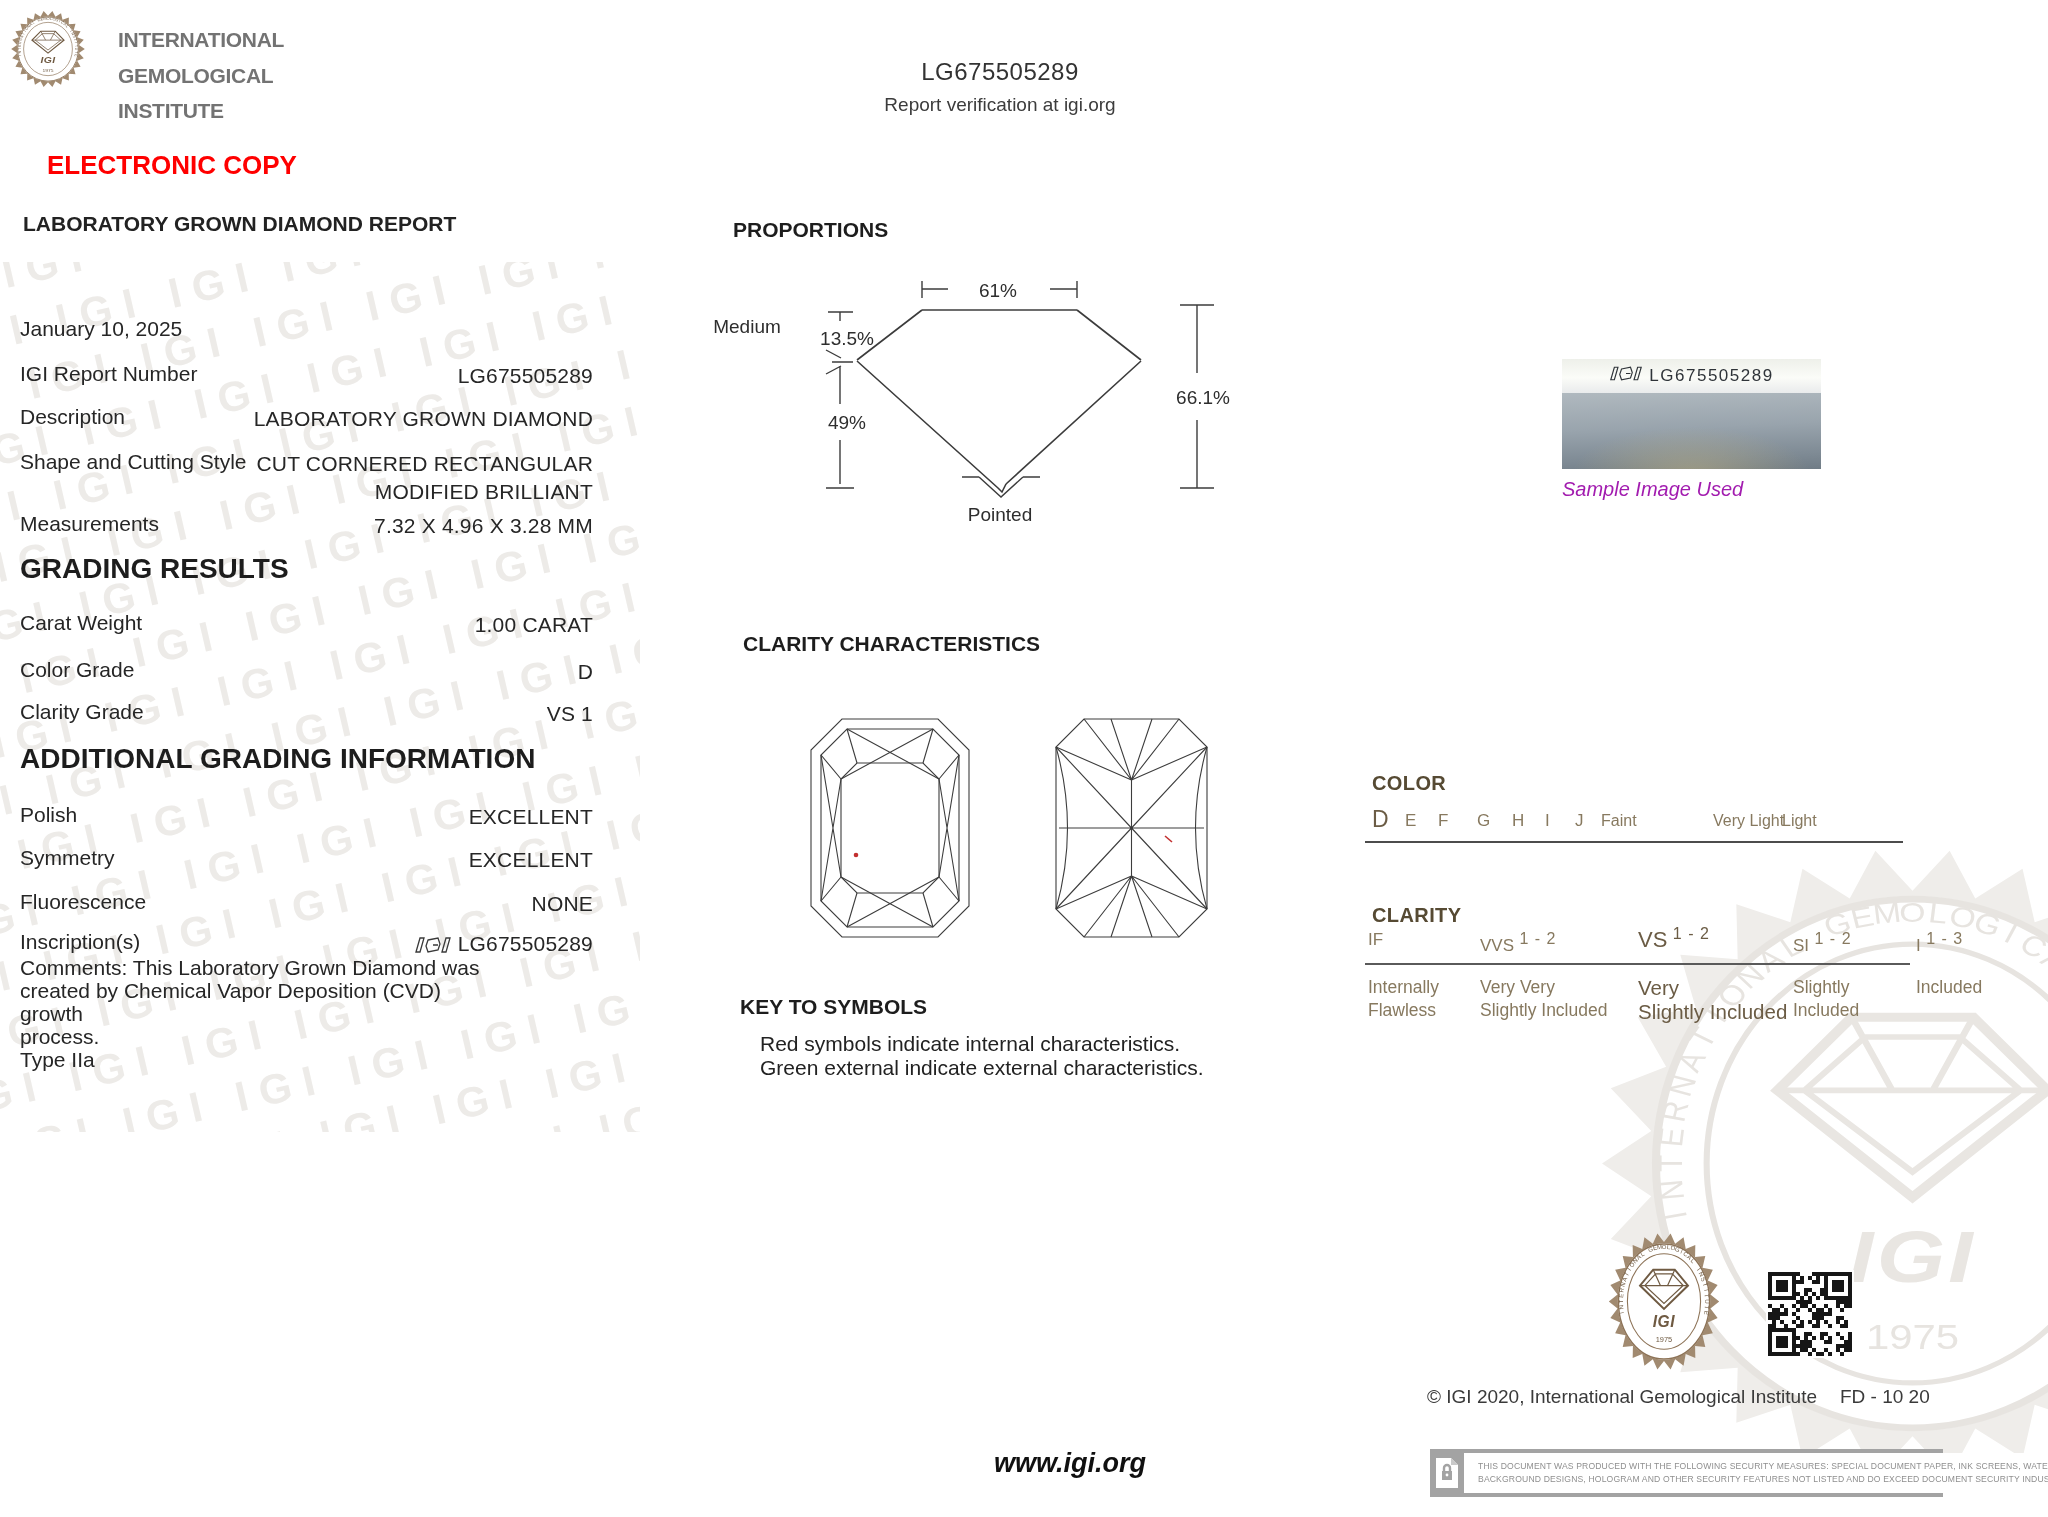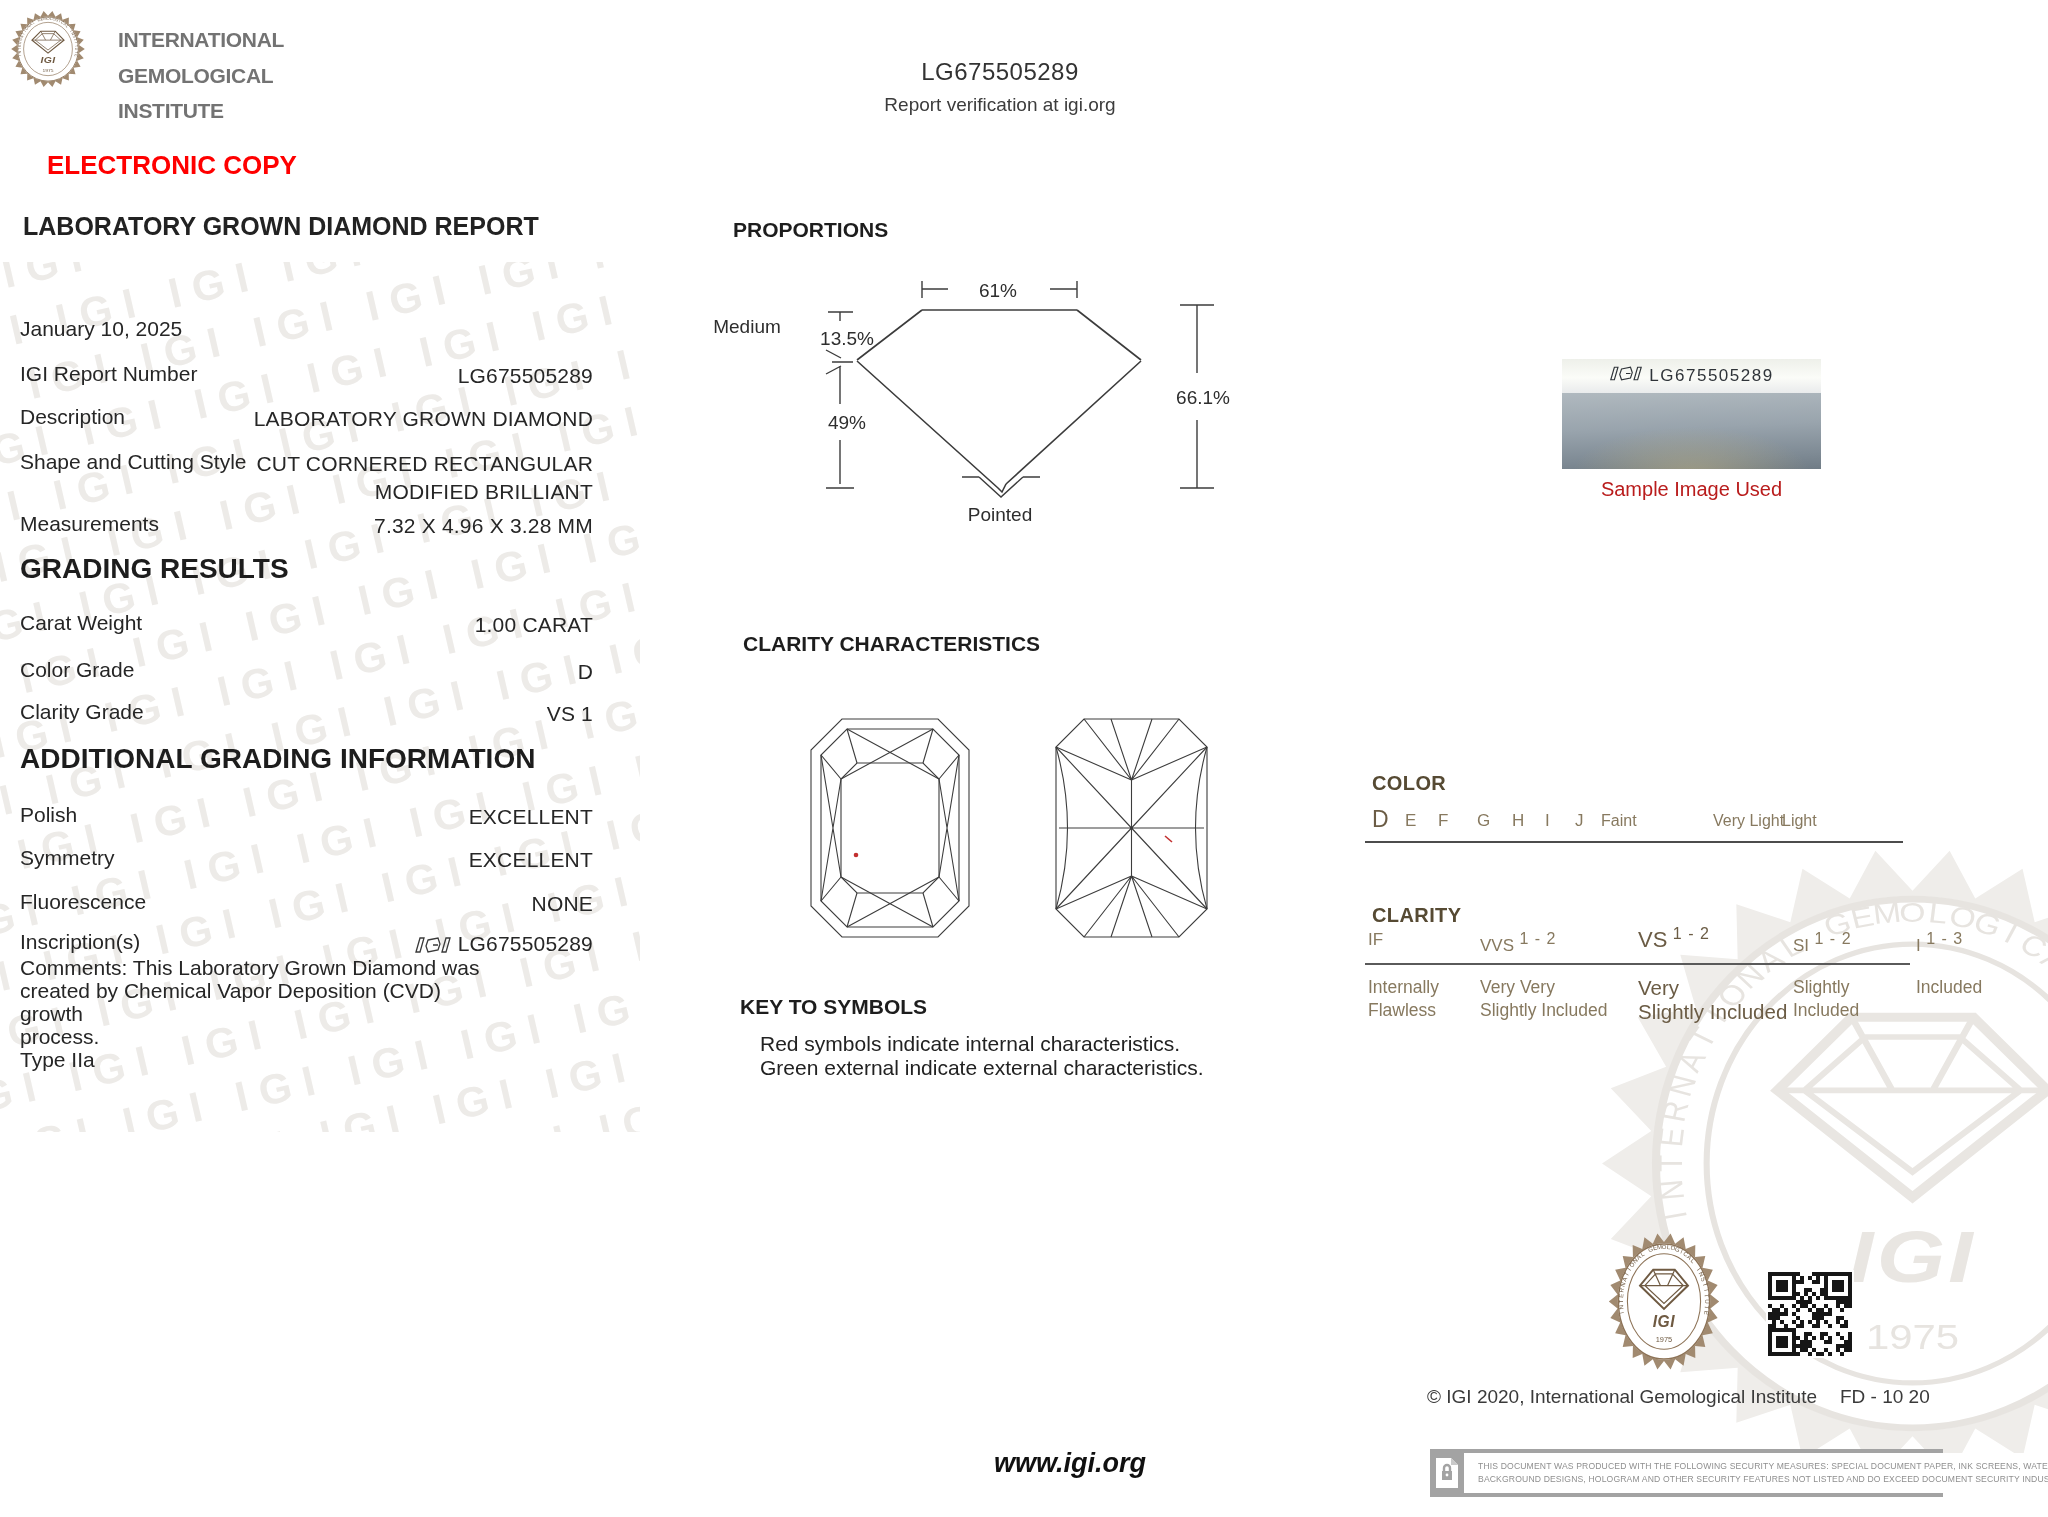--- a/index.html
+++ b/index.html
@@ -14,21 +14,21 @@
           color:#edebe8;white-space:nowrap;}
   .wm-seal{left:1575px;top:826px;width:675px;height:675px;z-index:0;}
   
   .seal-logo{left:8px;top:8px;width:80px;height:82px;z-index:2;}
   .org-name{left:118px;top:22px;font-size:21px;font-weight:bold;line-height:35.5px;
             color:#737373;letter-spacing:-0.3px;z-index:2;}
   .ecopy{left:47px;top:150px;font-size:26px;font-weight:bold;color:#ff0000;z-index:2;}
   .repnum-block{left:830px;top:58px;width:340px;text-align:center;z-index:2;}
   .repnum{font-size:24px;color:#333;letter-spacing:0.5px;}
   .verif{font-size:19px;color:#3c3c3c;margin-top:8px;}
-  .doc-title{left:23px;top:212px;font-size:25px;font-weight:bold;color:#222;z-index:2;}
+  .doc-title{left:23px;top:212px;font-size:21px;font-weight:bold;color:#222;z-index:2;}
   
   .leftcol{left:0;top:0;width:660px;height:1120px;z-index:2;}
   .frow{position:absolute;left:20px;width:573px;font-size:21px;color:#262626;}
   .frow .lbl{position:absolute;left:0;top:0;white-space:nowrap;}
   .frow .val{position:absolute;right:0;top:0;text-align:right;white-space:pre-line;
              line-height:27.5px;letter-spacing:0.2px;}
   .sec-head{position:absolute;left:20px;font-size:28px;font-weight:bold;color:#1d1d1d;white-space:nowrap;}
   .comments{position:absolute;left:20px;top:956px;width:486px;font-size:21px;
             line-height:23px;color:#262626;}
   .insc-glyph{display:inline-block;vertical-align:-3px;margin-right:6px;}
@@ -43,22 +43,22 @@
   .photo .top{position:absolute;left:0;top:0;width:100%;height:41%;
       background:linear-gradient(104deg,#c6ccc0 0%,#a8b0a8 28%,#79828650%,#49505a 75%,#23282e 100%);}
   .photo .band{position:absolute;left:0;top:41%;width:100%;height:18%;
       background:linear-gradient(180deg,#eef0ea,#fbfcf8 55%,#e9ebec);
       display:flex;align-items:center;justify-content:center;}
   .photo .bot{position:absolute;left:0;top:59%;width:100%;height:41%;
       background:linear-gradient(178deg,#b0b9bf 0%,#99a4ad 45%,#7e8a94 82%,#707c86 100%);}
   .photo .glow{position:absolute;left:0;top:75%;width:100%;height:25%;
       background:radial-gradient(ellipse at 50% 110%,rgba(205,185,125,0.45),rgba(205,185,125,0) 65%);}
   .photo .insc{font-size:17px;color:#2f3439;letter-spacing:1.5px;display:flex;align-items:center;}
-  .photo-caption{left:1562px;top:478px;width:259px;text-align:center;font-size:20px;
-                 color:#b91c1c;z-index:2;}
+  .photo-caption{left:1562px;top:478px;width:259px;font-size:20px;
+                 color:#a21caf;z-index:2;font-style:italic;}
   
   .cc-head{left:743px;top:632px;font-size:21px;font-weight:bold;color:#1d1d1d;z-index:2;}
   .cc-svg{z-index:2;}
   .cc-svg .f{stroke:#3d3d3d;stroke-width:1.1;fill:none;}
   .key-head{left:740px;top:995px;font-size:21px;font-weight:bold;color:#1d1d1d;z-index:2;}
   .key-lines{left:760px;top:1032px;font-size:21px;line-height:24px;color:#222;z-index:2;}
   
   .scale-head{font-size:20px;font-weight:bold;color:#564a33;letter-spacing:0.4px;z-index:2;}
   .scale-letter{position:absolute;font-size:17px;color:#87795f;z-index:2;}
   .scale-letter.sel{font-size:23px;color:#6b5c45;}

